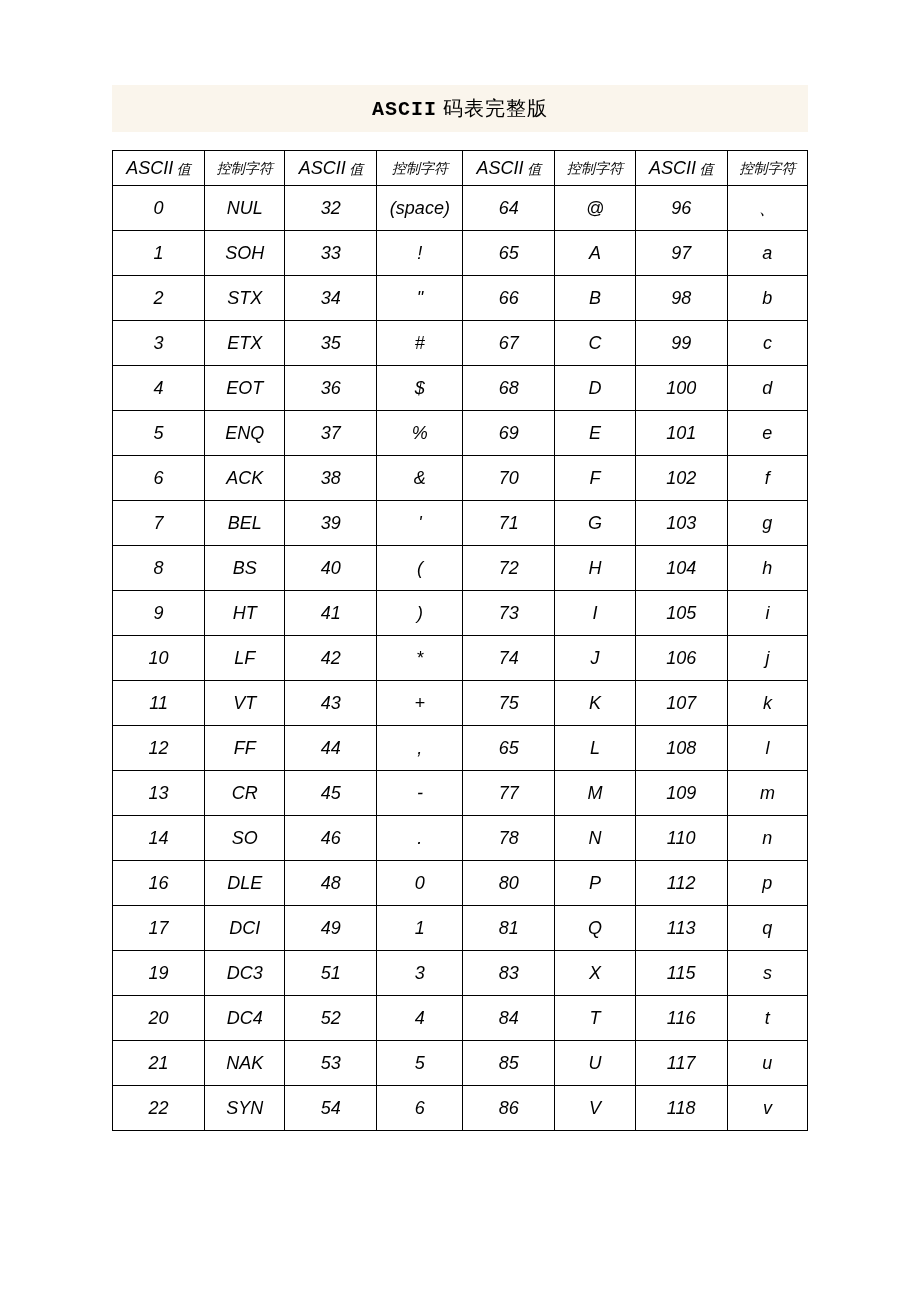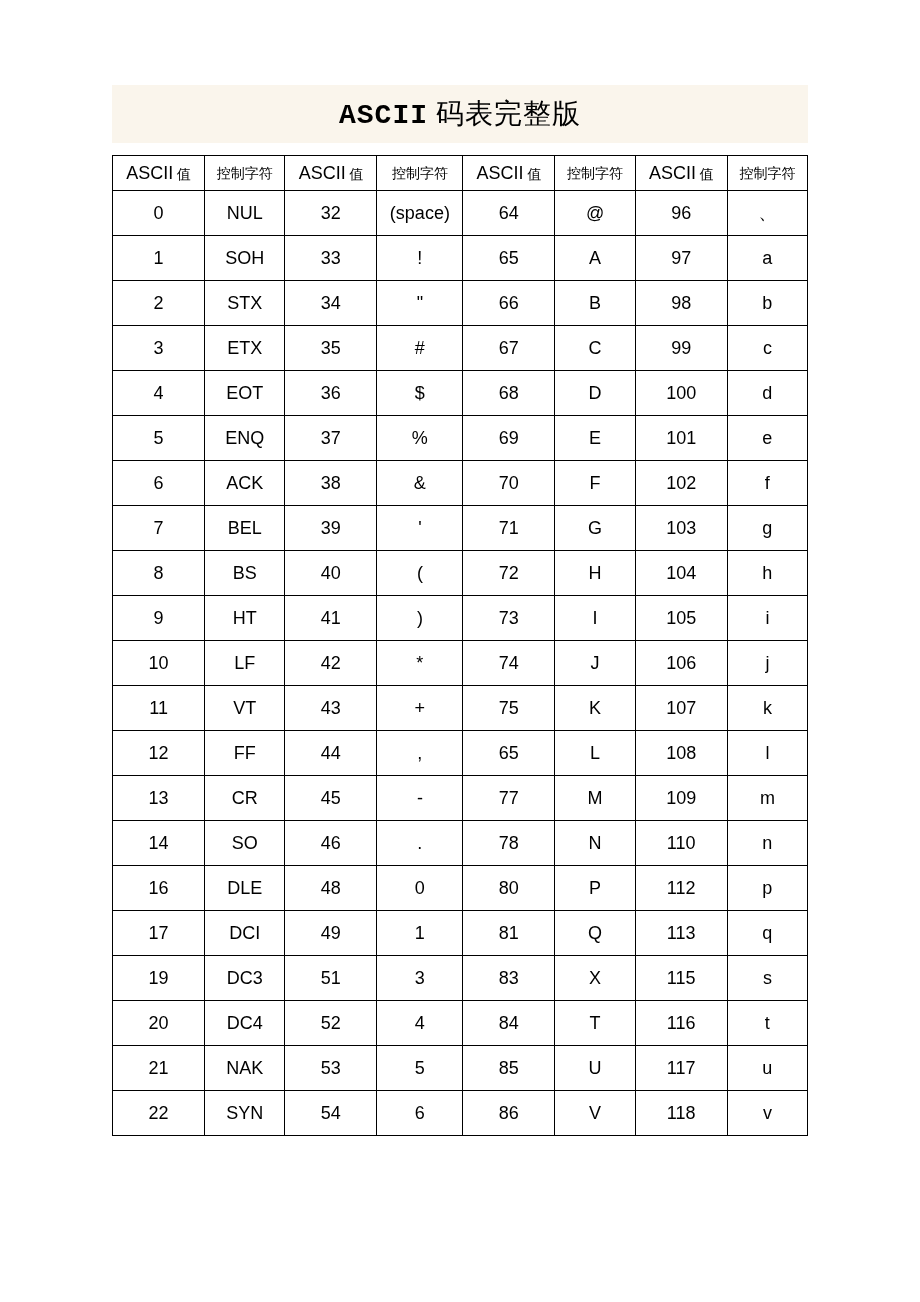--- a/index.html
+++ b/index.html
@@ -9,34 +9,35 @@
     }
     body {
       background: #ffffff;
       font-family: Arial, "Microsoft YaHei", sans-serif;
       width: 920px;
       padding: 85px 112px 50px 112px;
     }
     .title {
       background: #faf5ec;
       text-align: center;
-      font-size: 28px;
+      font-size: 20px;
       font-weight: normal;
       padding: 10px 4px;
       letter-spacing: 1px;
       font-family: "SimSun", serif;
     }
     .title .ascii-part {
       font-family: "Courier New", monospace;
       font-weight: bold;
     }
     table {
       border-collapse: collapse;
       width: 100%;
-      margin-top: 12px;
+      margin-top: 18px;
+      font-style: italic;
     }
     th, td {
       border: 1px solid #000;
       text-align: center;
       height: 45px;
       font-size: 18px;
       vertical-align: middle;
     }
     th {
       font-weight: normal;

